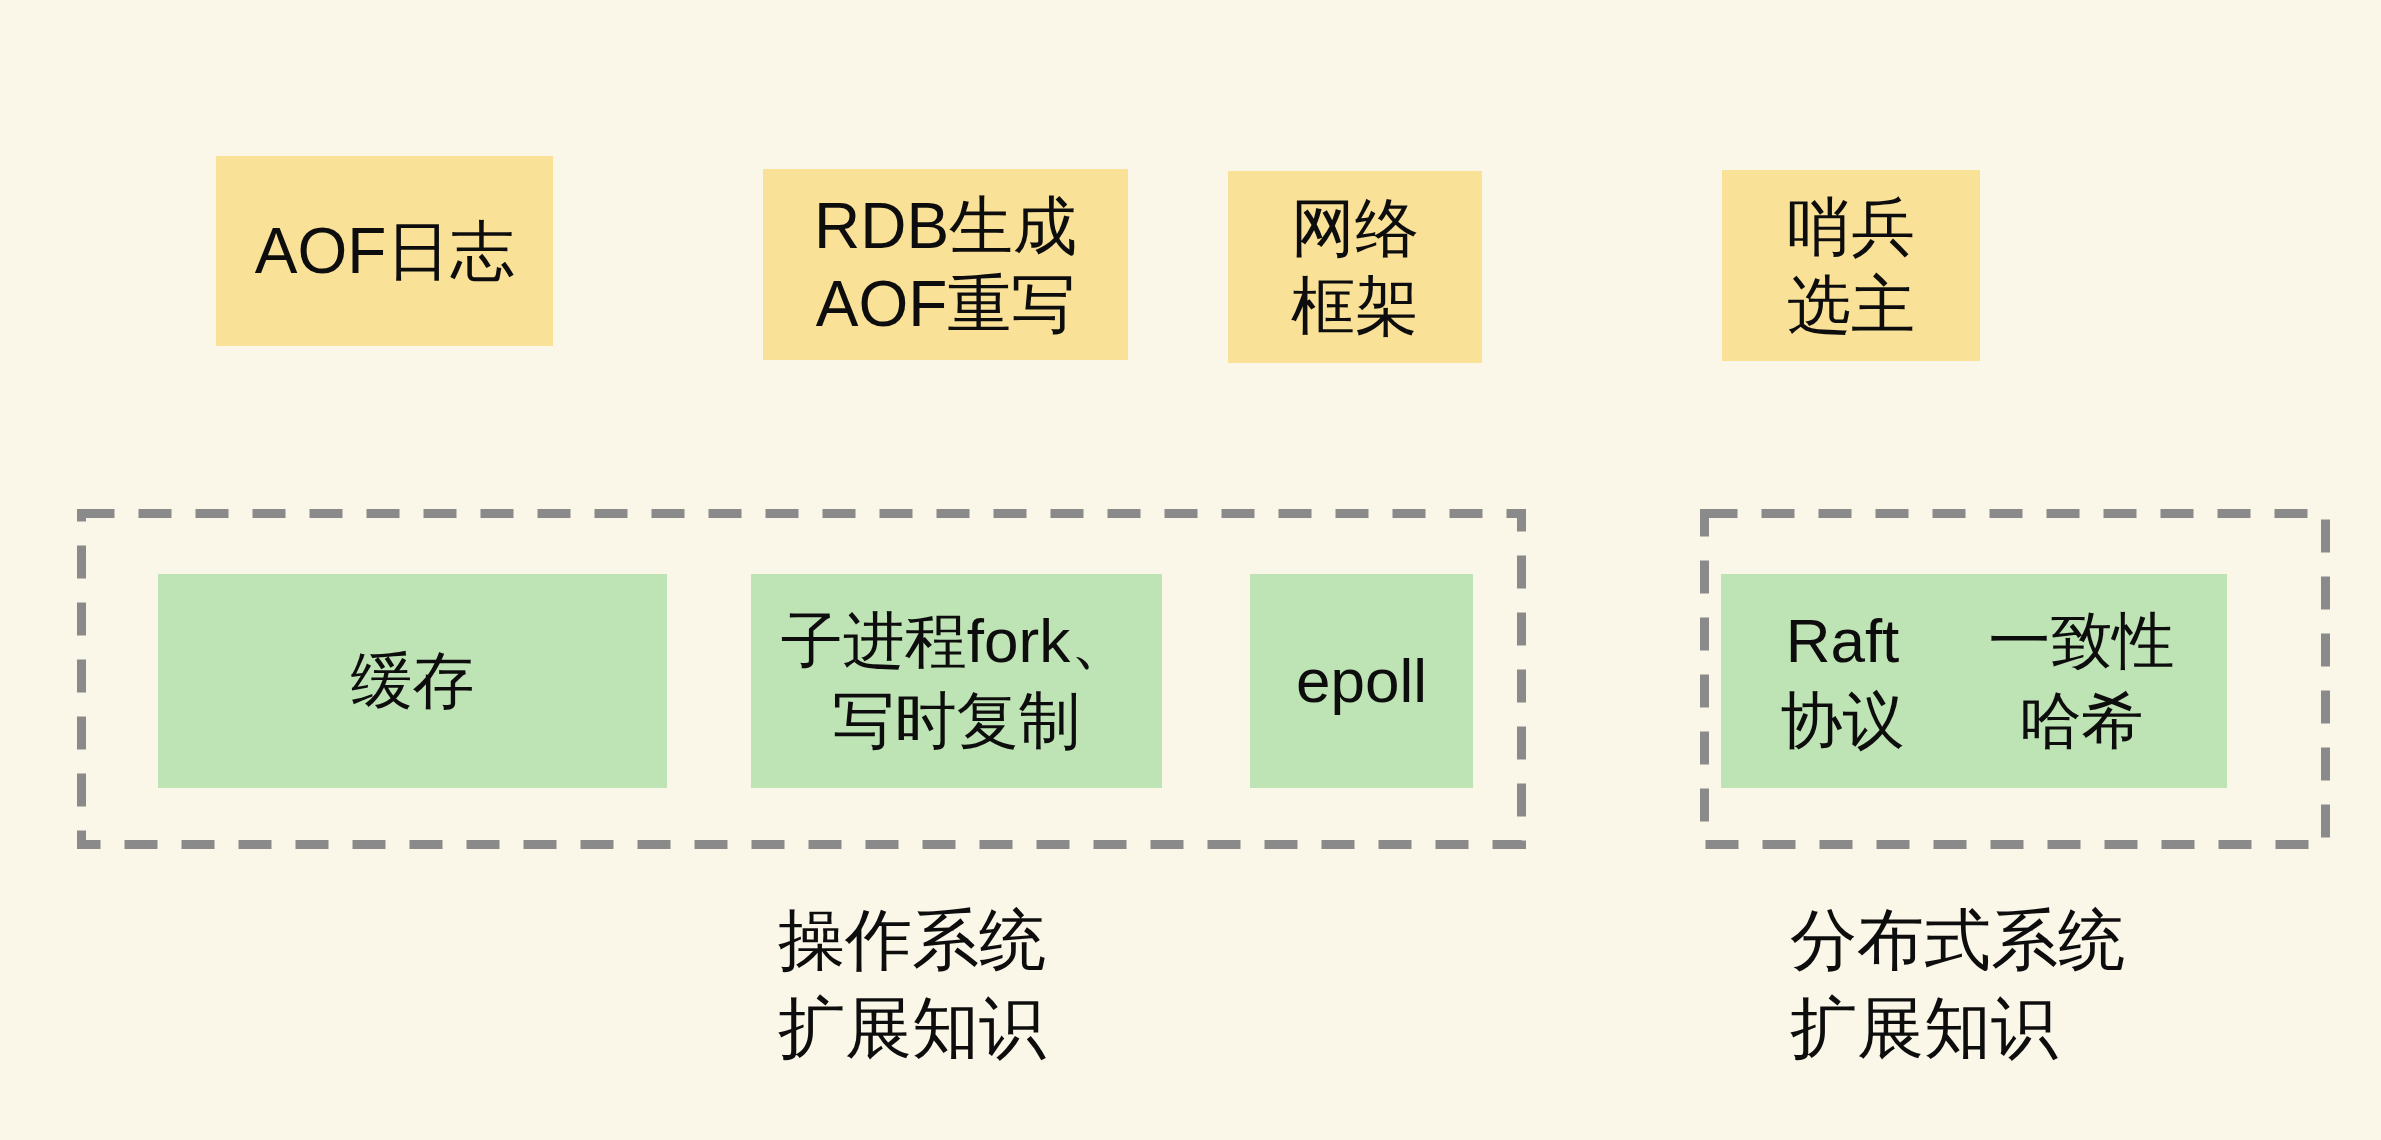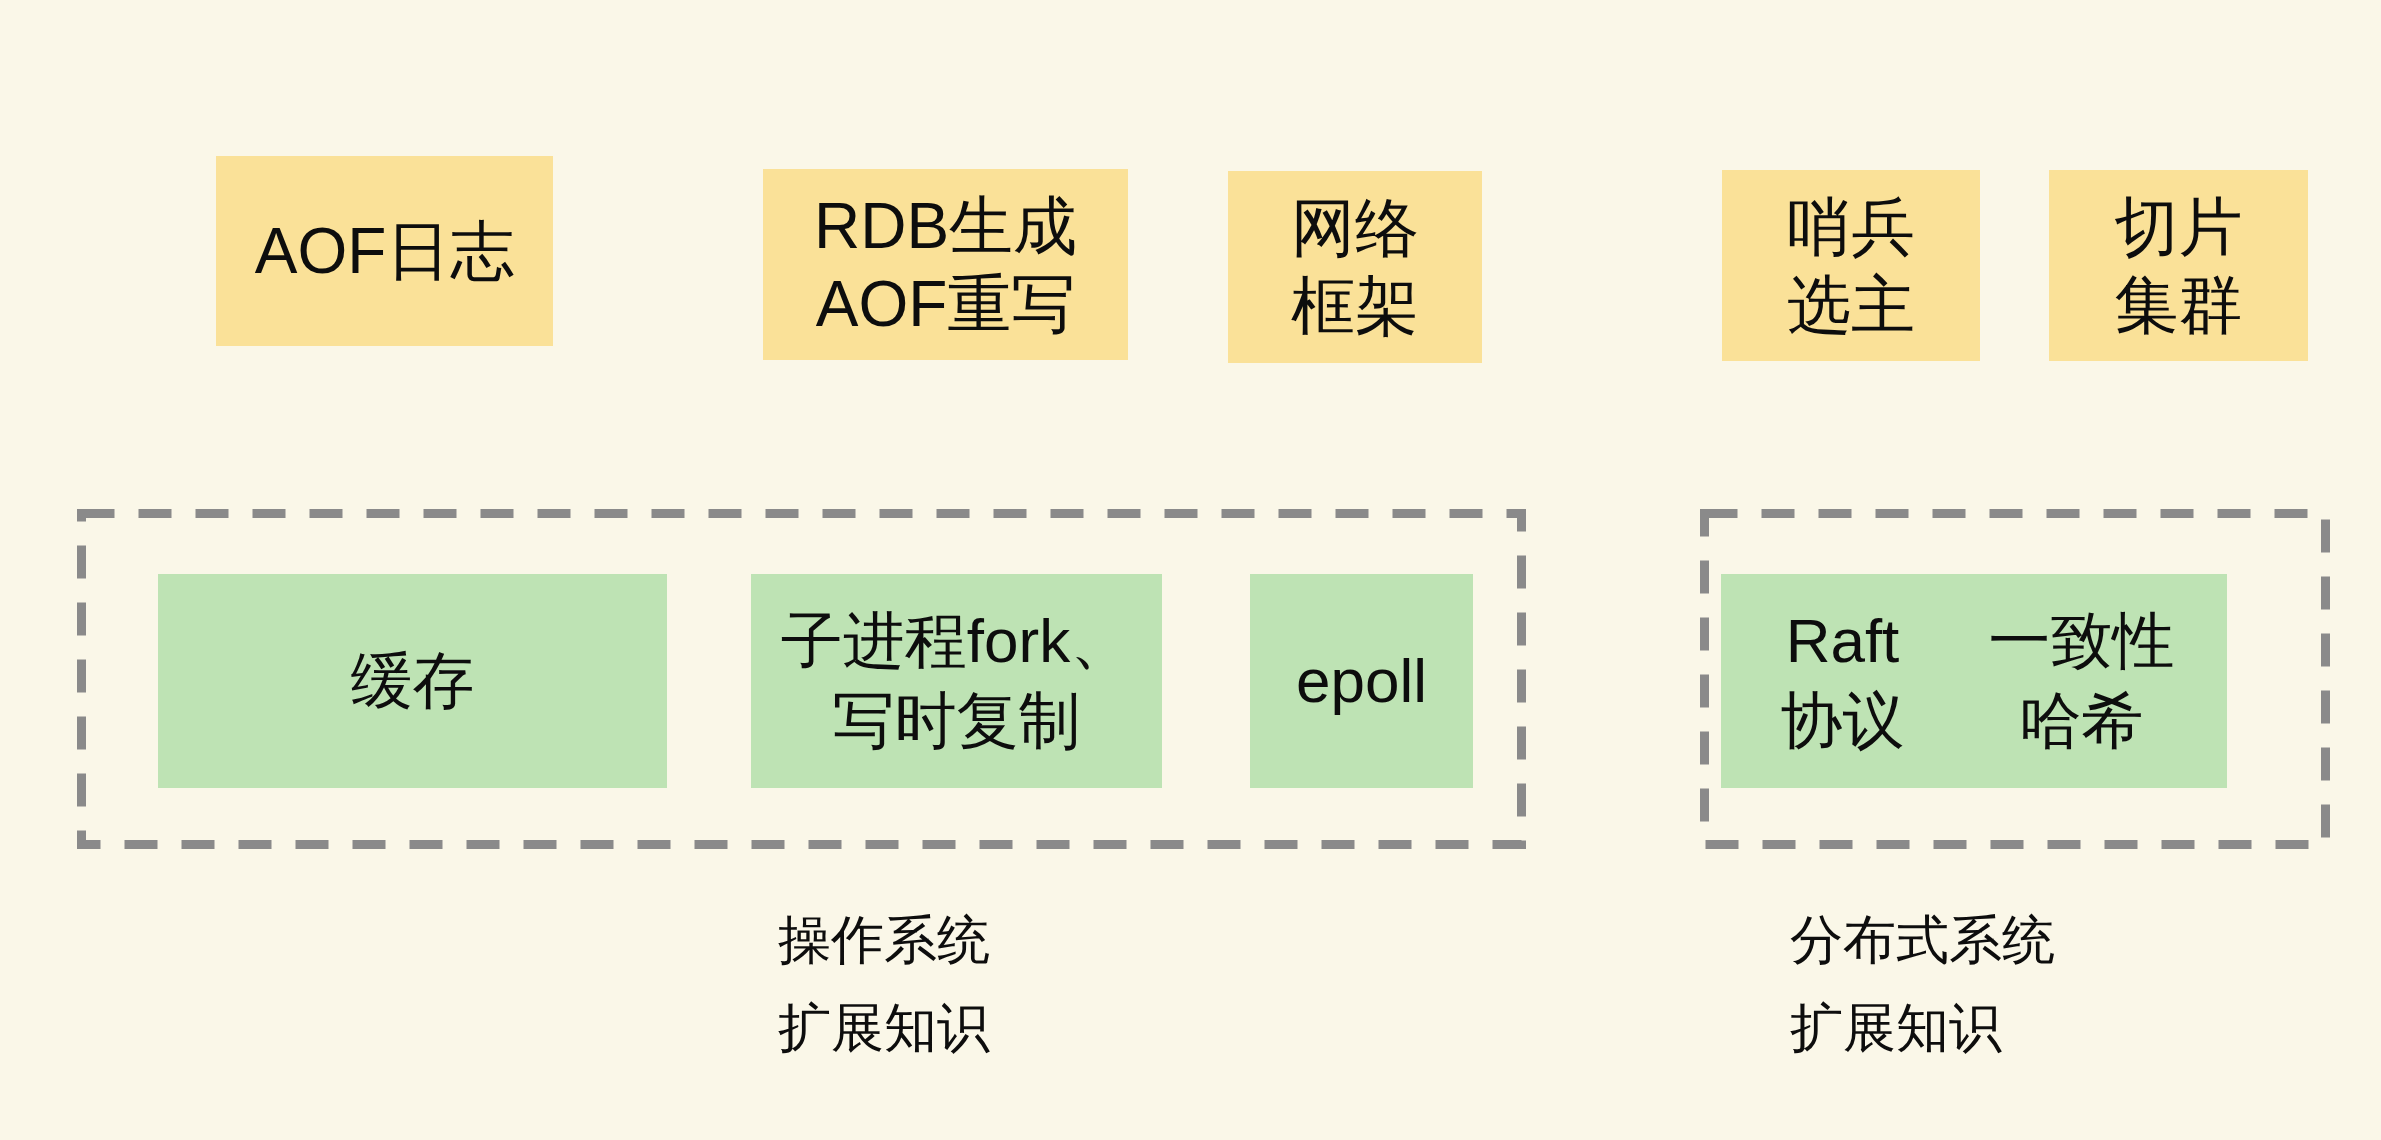--- a/index.html
+++ b/index.html
@@ -28,21 +28,21 @@
   .yellow{background:var(--yellow);}
   .green{background:var(--green);}
   .yellow .line{font-size:64px;line-height:78px;white-space:nowrap;}
   .green .line{font-size:62px;line-height:80px;white-space:nowrap;}
   .caption{
     position:absolute;
     text-align:left;
   }
   .caption .line{
     display:block;
-    font-size:53px;line-height:88px;
+    font-size:67px;line-height:88px;
     white-space:nowrap;
   }
 </style>
 </head>
 <body>
 
 <div class="canvas">
 
   <svg class="layer" width="2381" height="1140" viewBox="0 0 2381 1140">
     <rect x="81.5" y="513.5" width="1440" height="331" fill="none" stroke-width="9" stroke-dasharray="33 24" stroke="#8A8A8A"></rect>
@@ -61,24 +61,20 @@
   <div class="box yellow" style="left:1228px;top:171px;width:254px;height:192px">
     <span class="line">网络</span>
     <span class="line">框架</span>
   </div>
 
   <div class="box yellow" style="left:1722px;top:170px;width:258px;height:191px">
     <span class="line">哨兵</span>
     <span class="line">选主</span>
   </div>
 
-  <div class="box yellow" style="left:2049px;top:170px;width:259px;height:191px">
-    <span class="line">切片</span>
-    <span class="line">集群</span>
-  </div>
 
   <div class="box green" style="left:158px;top:574px;width:509px;height:214px">
     <span class="line">缓存</span>
   </div>
 
   <div class="box green" style="left:751px;top:574px;width:411px;height:214px">
     <span class="line">子进程fork、</span>
     <span class="line">写时复制</span>
   </div>
 

